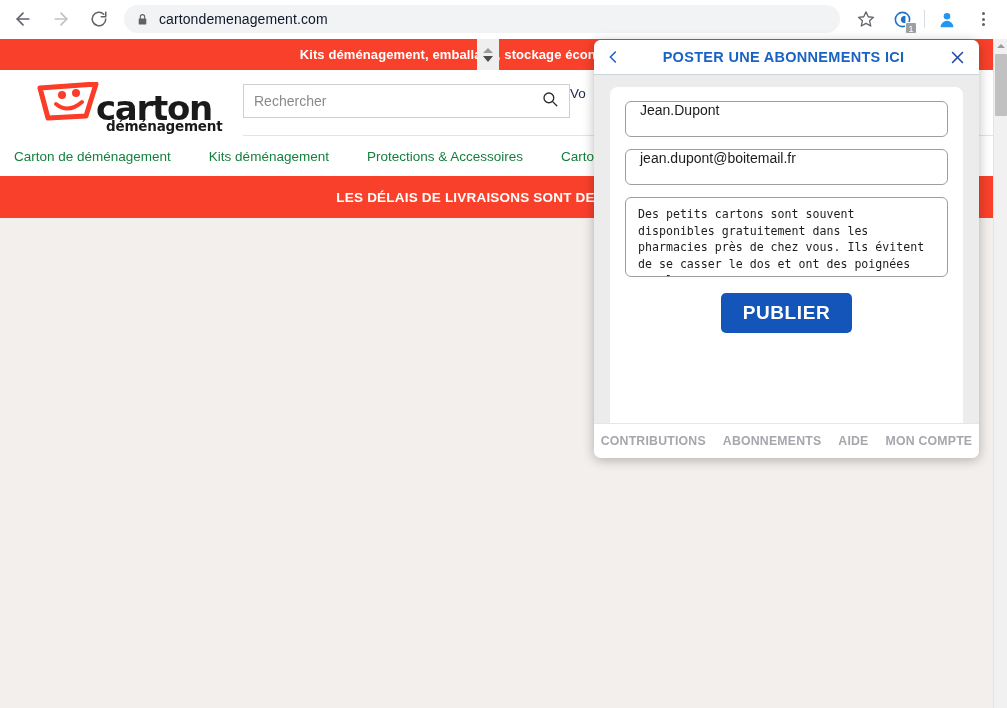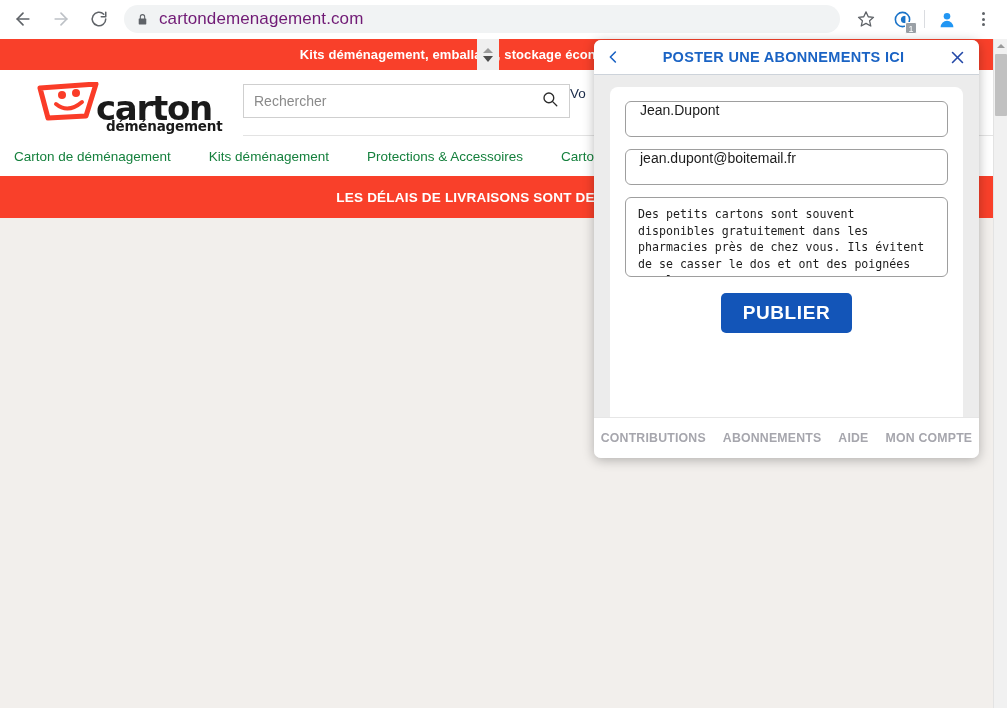--- a/index.html
+++ b/index.html
@@ -24,21 +24,21 @@
   }
   .nav-btn.disabled { color:#bdc1c6; }
   .nav-btn svg { display:block; }
   .omnibox {
     flex:1; height:28px; margin:0 8px 0 10px;
     background:#f1f3f4; border-radius:14px;
     display:flex; align-items:center; padding:0 12px;
   }
   .lock-icon { width:13px; height:15px; margin-right:10px; flex:0 0 auto; }
   .url-text {
-    font-size:17px; color:#701a75; letter-spacing:0.1px;
+    font-size:14px; color:#0f172a; letter-spacing:0.1px;
     white-space:nowrap; overflow:hidden;
   }
   .tool-icons { display:flex; align-items:center; padding-right:6px; }
   .tool-icon { width:28px; height:28px; margin:0 4px;
     display:flex; align-items:center; justify-content:center; position:relative; }
   .ext-badge {
     position:absolute; right:-1px; bottom:-1px;
     min-width:12px; height:12px; padding:0 2px;
     background:#9aa0a6; color:#fff; font-size:9px; line-height:12px;
     text-align:center; border-radius:2px; border:1px solid #fff;
@@ -170,21 +170,21 @@
     font-family:"DejaVu Sans Mono", monospace; font-size:11.6px; line-height:1.43;
     color:#1c1c1c; white-space:pre-wrap; word-break:break-word;
   }
   .publish-wrap { display:flex; justify-content:center; }
   .publish-btn {
     background:#1355b8; color:#fff; font-size:19px; font-weight:bold;
     letter-spacing:0.6px; border:none; border-radius:5px;
     padding:9px 22px; cursor:pointer; font-family:"Liberation Sans", sans-serif;
   }
   .modal-footer {
-    height:41px; background:#fff; flex:0 0 auto;
+    height:35px; background:#fff; flex:0 0 auto;
     display:flex; align-items:center; justify-content:center; gap:17px;
     border-top:1px solid #e6e6e6;
   }
   .foot-tab {
     font-size:12.3px; font-weight:bold; color:#a6a6ad; letter-spacing:0.2px; white-space:nowrap;
   }
 </style>
 </head>
 <body>
 

